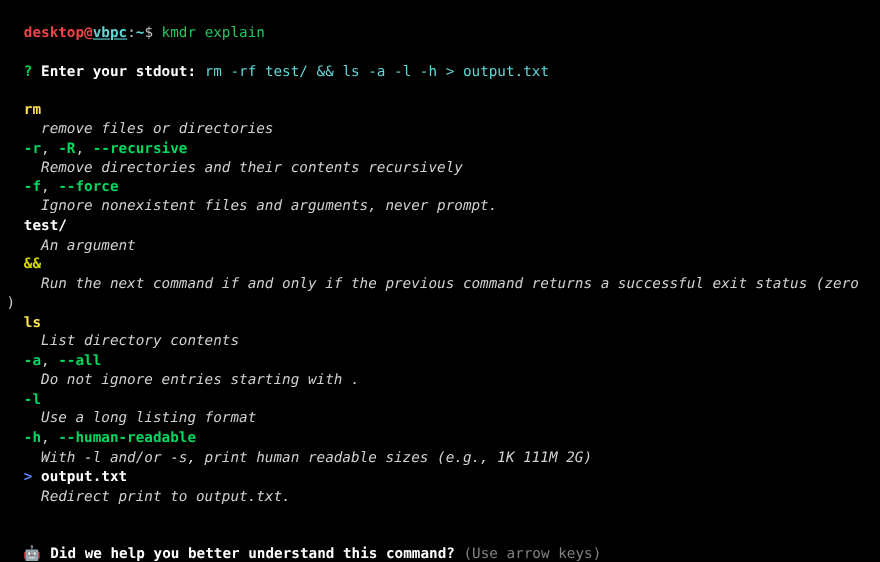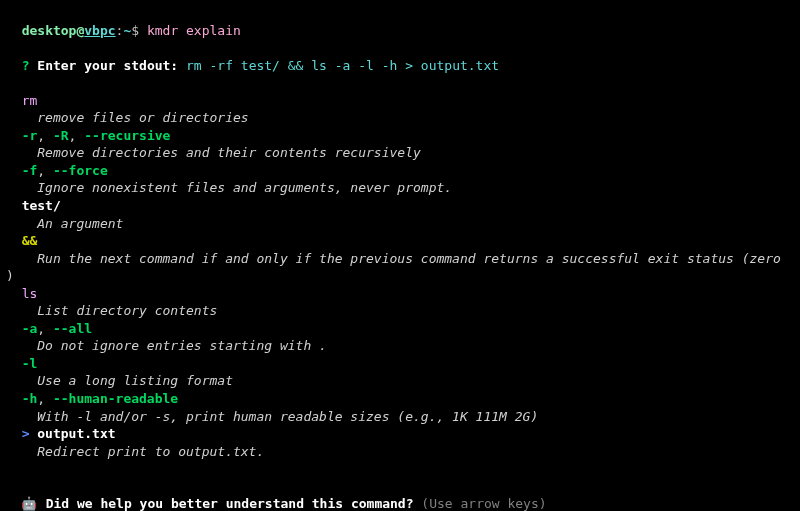--- a/index.html
+++ b/index.html
@@ -8,29 +8,29 @@
       color: #fff;
       font-family: 'Menlo', 'Consolas', 'DejaVu Sans Mono', monospace;
       font-size: 13px;
       line-height: 1.35;
       padding: 4px 6px;
       width: 800px;
       height: 511px;
       overflow: hidden;
     }
     .line { white-space: pre; }
-    .user { color: #86efac; font-weight: bold; }
+    .user { color: #ef4444; font-weight: bold; }
     .host { color: #5fd7d7; font-weight: bold; text-decoration: underline; }
     .tilde { color: #5fd7d7; font-weight: bold; }
     .dollar { color: #c0c0c0; }
-    .cmd-typed { color: #f9a8d4; }
+    .cmd-typed { color: #22c55e; }
     .q-mark { color: #00d75f; font-weight: bold; }
     .bold-white { color: #fff; font-weight: bold; }
     .cmd-string { color: #5fd7d7; }
-    .token-cmd { color: #f0abfc; font-weight: normal; }
+    .token-cmd { color: #fde047; font-weight: bold; }
     .token-opt { color: #00d75f; font-weight: bold; }
     .token-arg { color: #fff; font-weight: bold; margin-top: 16px; }
     .token-op { color: #d7d700; font-weight: bold; }
     .token-redir { color: #5f87ff; font-weight: bold; }
     .desc { color: #d0d0d0; }
     .comma { color: #d0d0d0; }
     .hint { color: #808080; }
     .indent1 { padding-left: 2ch; }
     .indent2 { padding-left: 4ch; font-style: italic; }
     .blank { height: 1.35em; }

